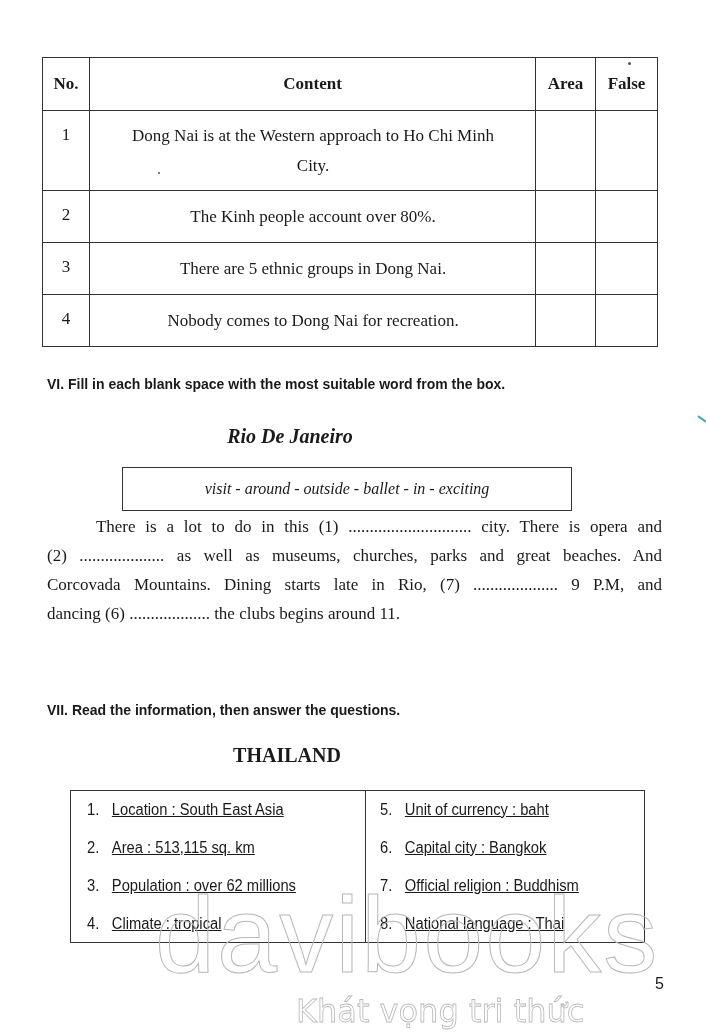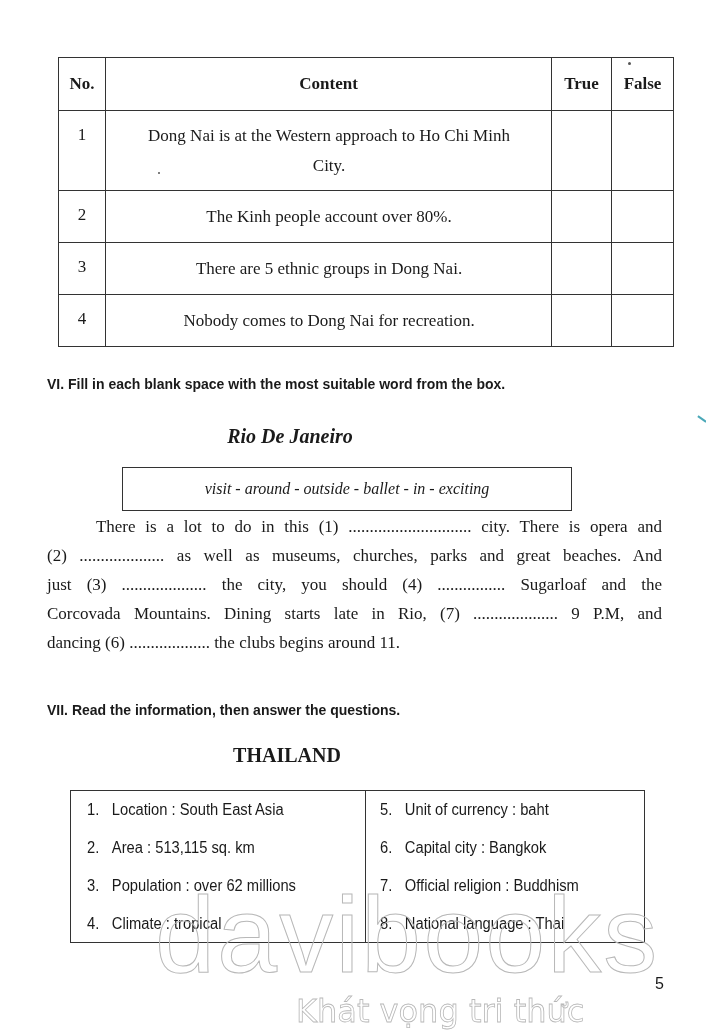--- a/index.html
+++ b/index.html
@@ -6,21 +6,21 @@
   body {
     width: 706px; height: 1035px; position: relative; overflow: hidden;
     background: #ffffff; color: #1a1a1a;
     font-family: "Liberation Serif", serif;
   }
   .abs { position: absolute; }
 
   
   table.tf {
     position: absolute; left: 42px; top: 57px; width: 616px;
-    border-collapse: collapse; font-size: 17px; margin-left: 16px;
+    border-collapse: collapse; font-size: 17px;
   }
   table.tf th, table.tf td { border: 1.5px solid #333; }
   table.tf th { height: 50px; font-weight: bold; font-size: 17px; text-align: center; }
   table.tf td.no { text-align: center; vertical-align: top; padding-top: 14px; }
   table.tf td.content { padding: 8px 8px 8px 9px; line-height: 30px; vertical-align: middle; text-align: center; }
   table.tf tr.r1 td { height: 63px; }
   table.tf tr.rr td { height: 35px; }
   table.tf col.c-no { width: 47px; }
   table.tf col.c-content { width: 447px; }
   table.tf col.c-true { width: 60px; }
@@ -45,21 +45,21 @@
   }
   .passage .ln { display: block; text-align: justify; text-align-last: justify; height: 29px; }
   .passage .ln.last { text-align-last: left; }
   .country-title {
     font-weight: bold; font-size: 20px; width: 574px; text-align: center; left: 0; top: 744px;
   }
   .info-box {
     left: 70px; top: 790px; width: 575px; height: 153px;
     border: 1.5px solid #333; box-sizing: border-box; display: flex;
   }
-  .info-col { flex: 0 0 auto; box-sizing: border-box; padding-top: 8px; }
+  .info-col { flex: 0 0 auto; box-sizing: border-box; padding-top: 8px; text-decoration: underline; }
   .info-col.left { width: 295px; border-right: 1.5px solid #333; padding-left: 16px; }
   .info-col.right { width: 278px; padding-left: 14px; }
   .info-item {
     font-family: "Liberation Sans", sans-serif; font-size: 16px; height: 38px; line-height: 22px;
     transform: scaleX(0.92); transform-origin: left;
     white-space: nowrap;
   }
   .info-item .num { display: inline-block; width: 27px; }
   .page-num {
     font-family: "Liberation Sans", sans-serif; font-size: 16px; left: 655px; top: 975px;
@@ -84,21 +84,21 @@
   <colgroup>
       <col class="c-no">
       <col class="c-content">
       <col class="c-true">
       <col class="c-false">
     </colgroup>
   <thead>
     <tr>
       <th>No.</th>
       <th>Content</th>
-      <th>True</th>
+      <th>Area</th>
       <th>False</th>
     </tr>
   </thead>
   <tbody>
     <tr class="r1">
       <td class="no">1</td>
       <td class="content">
         <span>Dong Nai is at the Western approach to Ho Chi Minh</span><br>
         <span>City.</span>
       </td>
@@ -126,21 +126,20 @@
   </tbody>
 </table>
 
 <div class="abs section-heading" style="top:376px;">VI.  Fill in each blank space with the most suitable word from the box.</div>
 <div class="abs sub-title" style="top:425px;">Rio De Janeiro</div>
 <div class="abs word-box">visit - around - outside - ballet - in - exciting</div>
 
 <div class="abs passage">
   <span class="ln">&nbsp;&nbsp;&nbsp;&nbsp;&nbsp;There is a lot to do in this (1) ............................. city. There is opera and</span>
   <span class="ln">(2) .................... as well as museums, churches, parks and great beaches. And</span>
-  <span class="ln">just (3) .................... the city, you should (4) ................ Sugarloaf and the</span>
   <span class="ln">Corcovada Mountains. Dining starts late in Rio, (7) .................... 9 P.M, and</span>
   <span class="ln last">dancing (6) ................... the clubs begins around 11.</span>
 </div>
 
 <div class="abs section-heading" style="top:702px;">VII. Read the information, then answer the questions.</div>
 <div class="abs country-title">THAILAND</div>
 
 <div class="abs info-box">
   <div class="info-col left">
     <div class="info-item"><span class="num">1.</span><span>Location : South East Asia</span></div>

